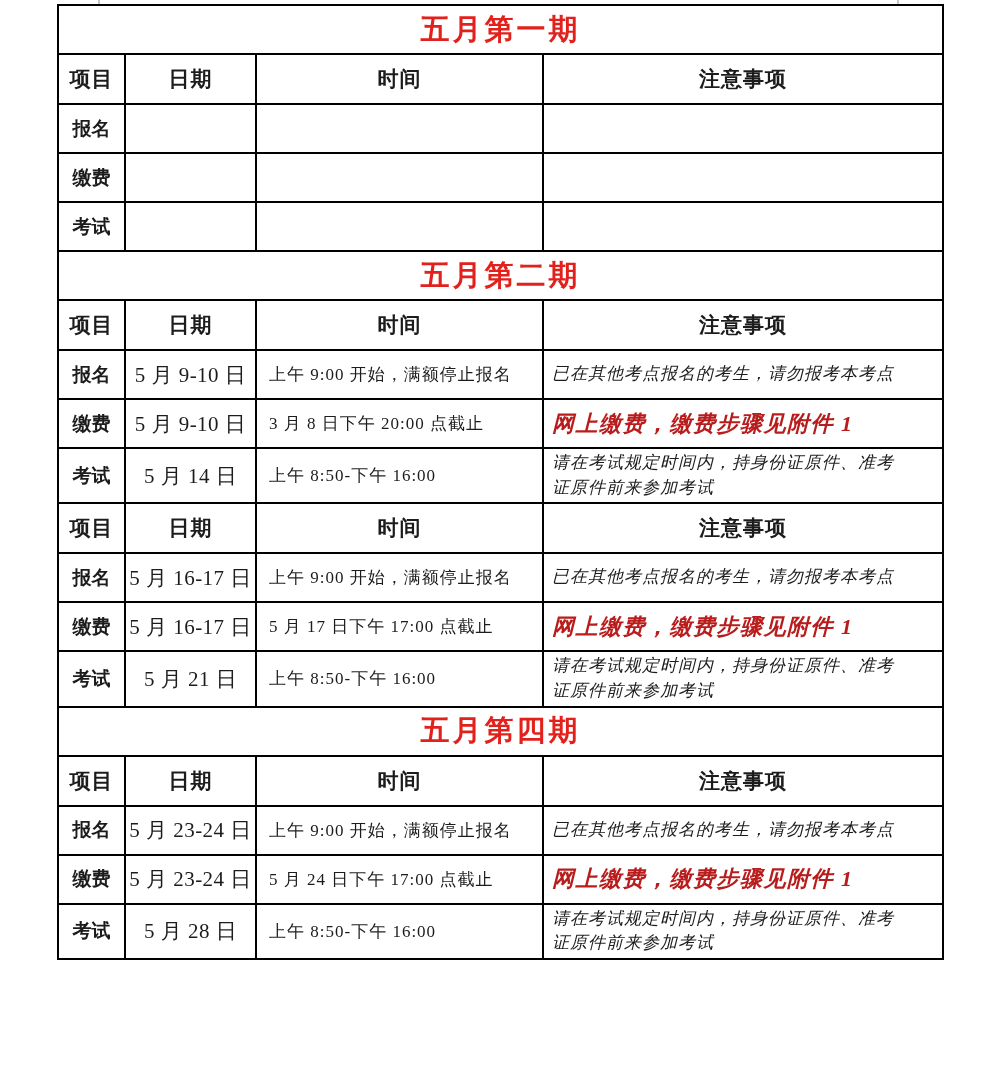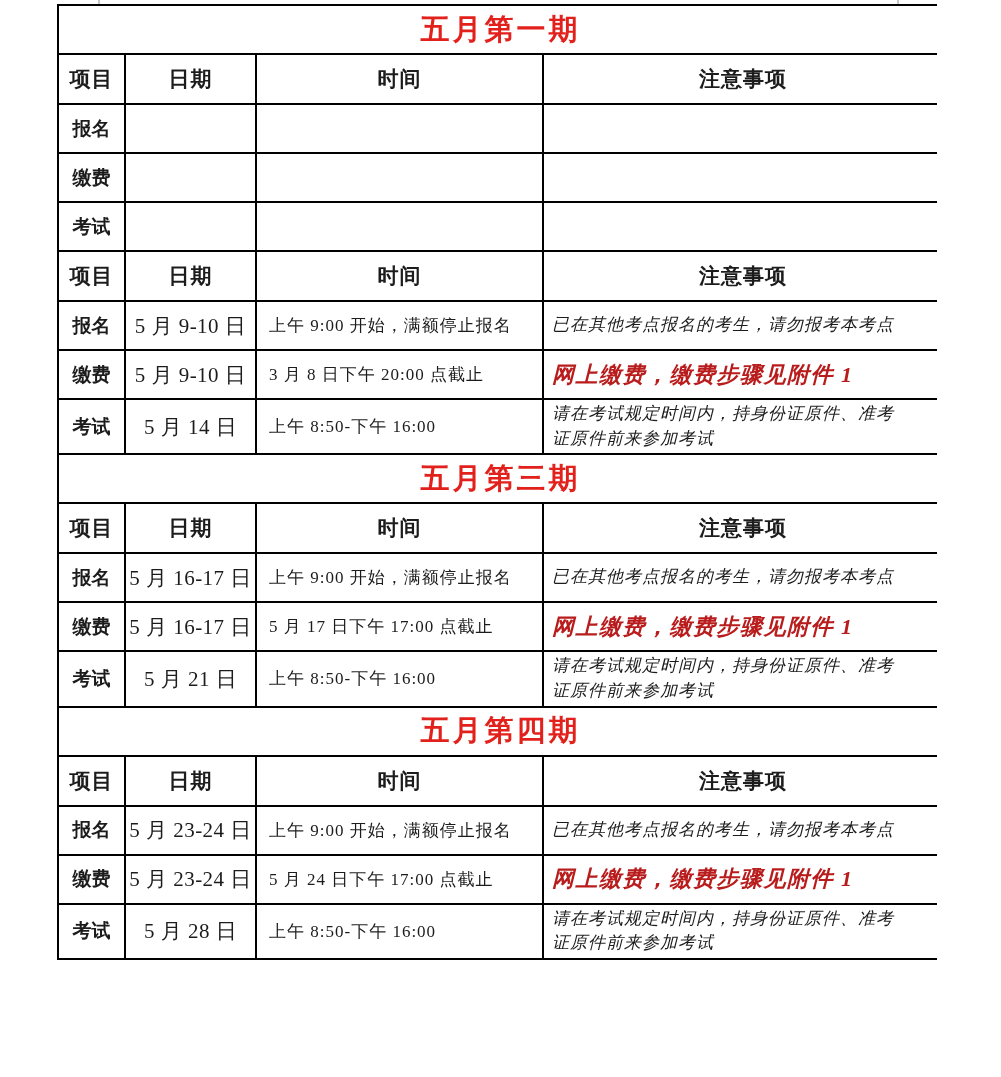--- a/index.html
+++ b/index.html
@@ -8,20 +8,21 @@
     background: #ffffff;
   }
   .page {
     position: relative;
     width: 937px;
     height: 1077px;
     background: #ffffff;
     overflow: hidden;
     font-family: "Liberation Serif", "DejaVu Serif", serif;
     color: #1c1c1c;
+    padding-left: 22px;
   }
   .page-edge-line {
     position: absolute;
     left: 992px;
     top: 0;
     width: 2px;
     height: 1077px;
     background: #dcdcdc;
   }
   .top-stub {
@@ -135,20 +136,23 @@
       <td class="time-cell"></td>
       <td class="note-cell"></td>
     </tr>
     <tr class="r-data">
       <td class="item-cell">考试</td>
       <td class="date-cell"></td>
       <td class="time-cell"></td>
       <td class="note-cell"></td>
     </tr>
 
+    <tr class="r-title">
+      <td class="title-cell" colspan="4">五月第二期</td>
+    </tr>
     <tr class="r-head">
       <th class="col-h">项目</th>
       <th class="col-h">日期</th>
       <th class="col-h">时间</th>
       <th class="col-h">注意事项</th>
     </tr>
     <tr class="r-data">
       <td class="item-cell">报名</td>
       <td class="date-cell">5 月 9-10 日</td>
       <td class="time-cell">上午 9:00 开始，满额停止报名</td>
@@ -161,23 +165,20 @@
       <td class="note-cell note-red">网上缴费，缴费步骤见附件 1</td>
     </tr>
     <tr class="r-data">
       <td class="item-cell">考试</td>
       <td class="date-cell">5 月 14 日</td>
       <td class="time-cell">上午 8:50-下午 16:00</td>
       <td class="note-cell">请在考试规定时间内，持身份证原件、准考
 证原件前来参加考试</td>
     </tr>
 
-    <tr class="r-title">
-      <td class="title-cell" colspan="4">五月第三期</td>
-    </tr>
     <tr class="r-head">
       <th class="col-h">项目</th>
       <th class="col-h">日期</th>
       <th class="col-h">时间</th>
       <th class="col-h">注意事项</th>
     </tr>
     <tr class="r-data">
       <td class="item-cell">报名</td>
       <td class="date-cell">5 月 16-17 日</td>
       <td class="time-cell">上午 9:00 开始，满额停止报名</td>

